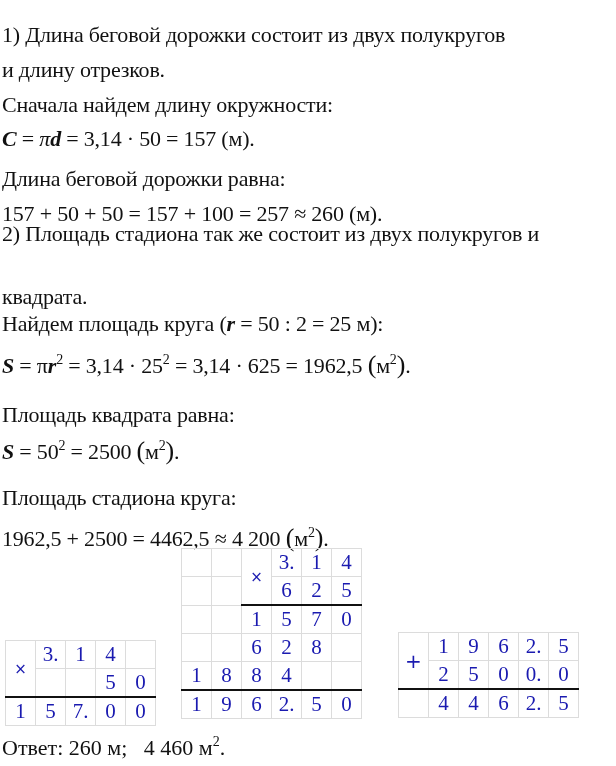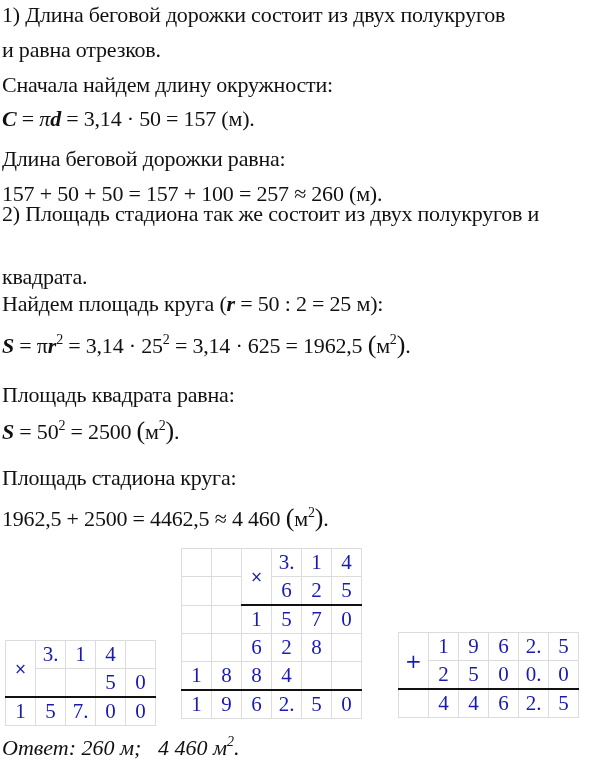--- a/index.html
+++ b/index.html
@@ -1,56 +1,56 @@
 <!DOCTYPE html>
 <html><head>
 <meta charset="utf-8">
 <style>
   html, body { margin:0; padding:0; background:#ffffff; }
   body { width:616px; height:766px; position:relative; overflow:hidden;
          font-family:"Liberation Serif","DejaVu Serif",serif; color:#111; }
-  .line { position:absolute; left:2px; font-size:22px; line-height:26px; white-space:nowrap; letter-spacing:-0.2px; }
+  .line { position:absolute; left:2px; font-size:22px; line-height:26px; white-space:nowrap; letter-spacing:-0.2px;margin-top:20px; }
   .it { font-style:italic; font-weight:bold; }
   sup { font-size:14px; vertical-align:9px; line-height:0; }
   .paren { font-size:26px; }
   .grid { position:absolute; border-collapse:collapse; }
   .grid td { border:1px solid #dcdcdc; width:29px; height:27px; padding:0; text-align:center;
              font-family:"Liberation Serif","DejaVu Serif",serif; font-size:21px; color:#1a1ab0; }
   .grid td.op { font-family:"DejaVu Sans",sans-serif; font-size:15px; }
   .grid td.plus { font-family:"DejaVu Sans",sans-serif; font-size:20px; }
   .grid tr.bline td { border-bottom:2px solid #111; }
   .grid td.bl { border-bottom:2px solid #111; }
-  .answer { position:absolute; left:2px; top:735px; font-size:22px; line-height:26px; white-space:nowrap;font-style:italic; }
+  .answer { position:absolute; left:2px; top:735px; font-size:22px; line-height:26px; white-space:nowrap; }
 </style>
 </head>
 <body>
 
 <div class="line" style="top:2px">1) Длина беговой дорожки состоит из двух полукругов</div>
-<div class="line" style="top:37px">и равна отрезков.</div>
+<div class="line" style="top:37px">и длину отрезков.</div>
 <div class="line" style="top:72px">Сначала найдем длину окружности:</div>
 <div class="line" style="top:106px">
   <span class="it">C</span><span> = </span><span style="font-style:italic">π</span><span class="it">d</span><span> = 3,14 · 50 = 157 (м).</span>
 </div>
 <div class="line" style="top:146px">Длина беговой дорожки равна:</div>
 <div class="line" style="top:181px">157 + 50 + 50 = 157 + 100 = 257 ≈ 260 (м).</div>
 <div class="line" style="top:201px">2) Площадь стадиона так же состоит из двух полукругов и</div>
 <div class="line" style="top:264px">квадрата.</div>
 <div class="line" style="top:291px">
   <span>Найдем площадь круга (</span><span class="it">r</span><span> = 50 : 2 = 25 м):</span>
 </div>
 <div class="line" style="top:332px">
   <span class="it">S</span><span> = π</span><span class="it">r</span><sup>2</sup><span> = 3,14 · 25</span><sup>2</sup><span> = 3,14 · 625 = 1962,5 </span><span class="paren">(</span><span>м</span><sup>2</sup><span class="paren">)</span><span>.</span>
 </div>
 <div class="line" style="top:382px">Площадь квадрата равна:</div>
 <div class="line" style="top:418px">
   <span class="it">S</span><span> = 50</span><sup>2</sup><span> = 2500 </span><span class="paren">(</span><span>м</span><sup>2</sup><span class="paren">)</span><span>.</span>
 </div>
 <div class="line" style="top:465px">Площадь стадиона круга:</div>
 <div class="line" style="top:505px">
-  <span>1962,5 + 2500 = 4462,5 ≈ 4 460 </span><span class="paren">(</span><span>м</span><sup>2</sup><span class="paren">)</span><span>.</span>
+  <span>1962,5 + 2500 = 4462,5 ≈ 4 200 </span><span class="paren">(</span><span>м</span><sup>2</sup><span class="paren">)</span><span>.</span>
 </div>
 
 <table class="grid" style="left:5px; top:640px;">
   <tbody>
       <tr>
     <td class="op" rowspan="2" style="border-bottom:2px solid #111">×</td>
     <td>3.</td>
     <td>1</td>
     <td>4</td>
     <td></td>

